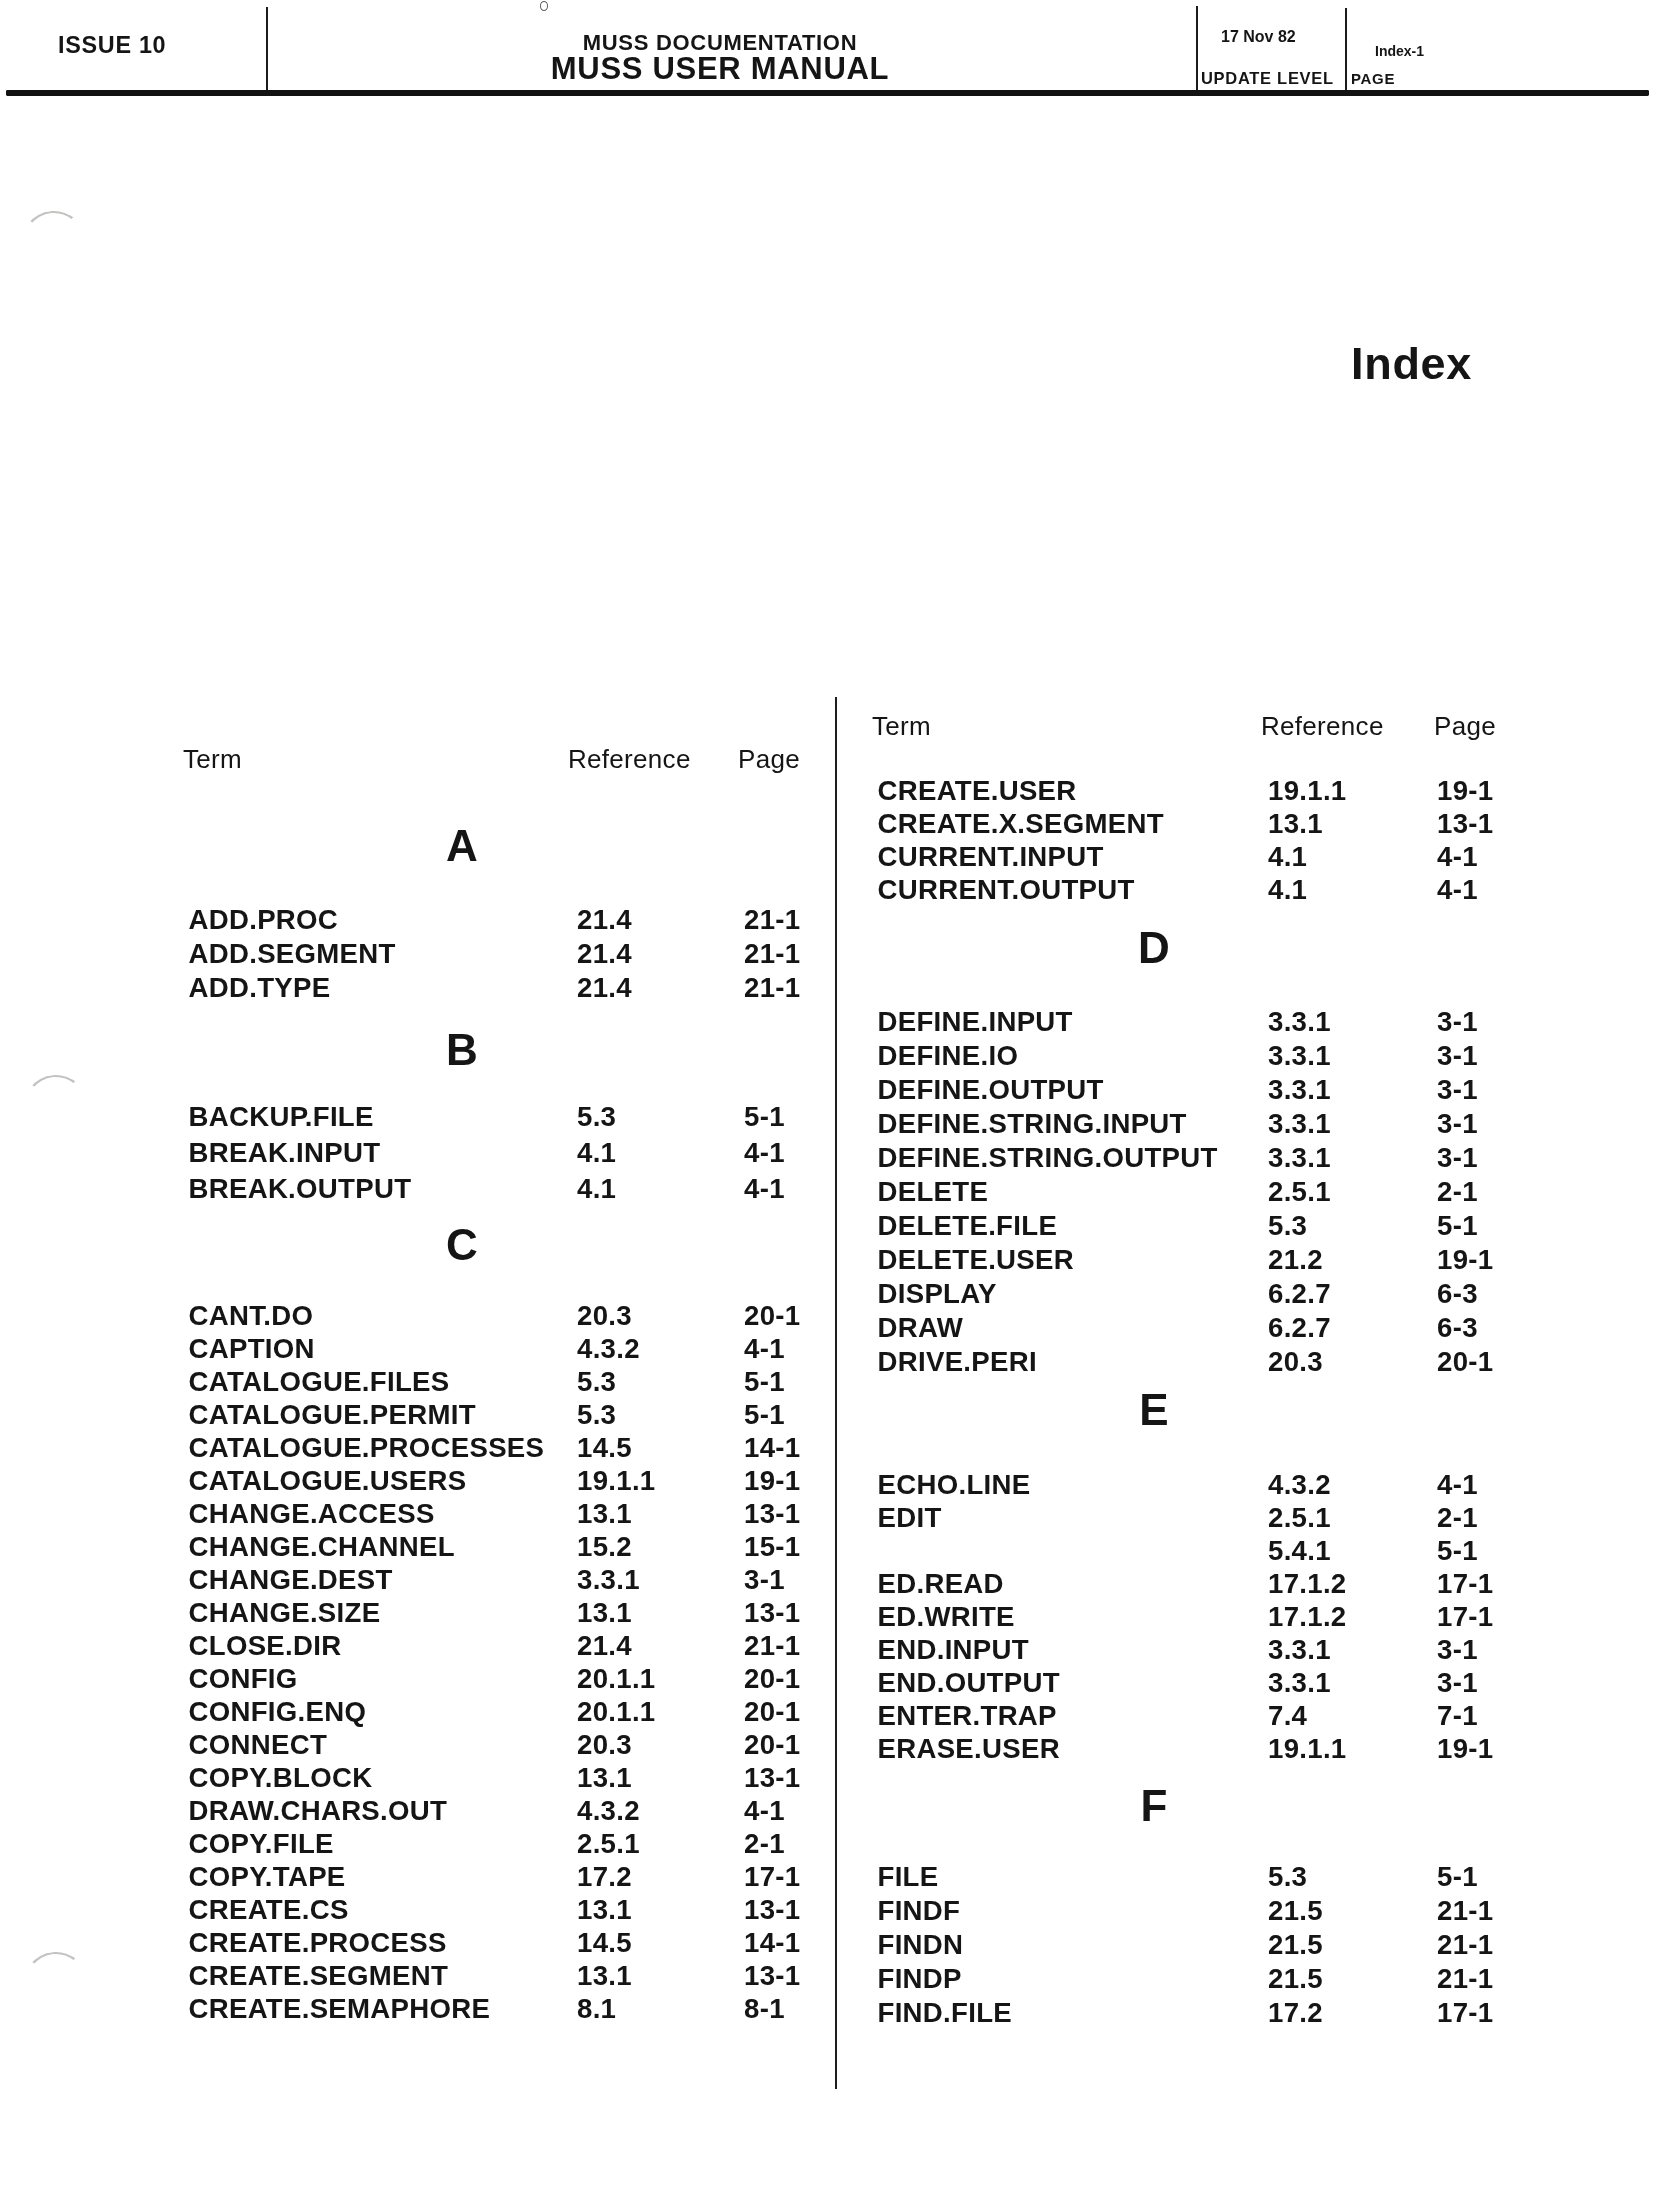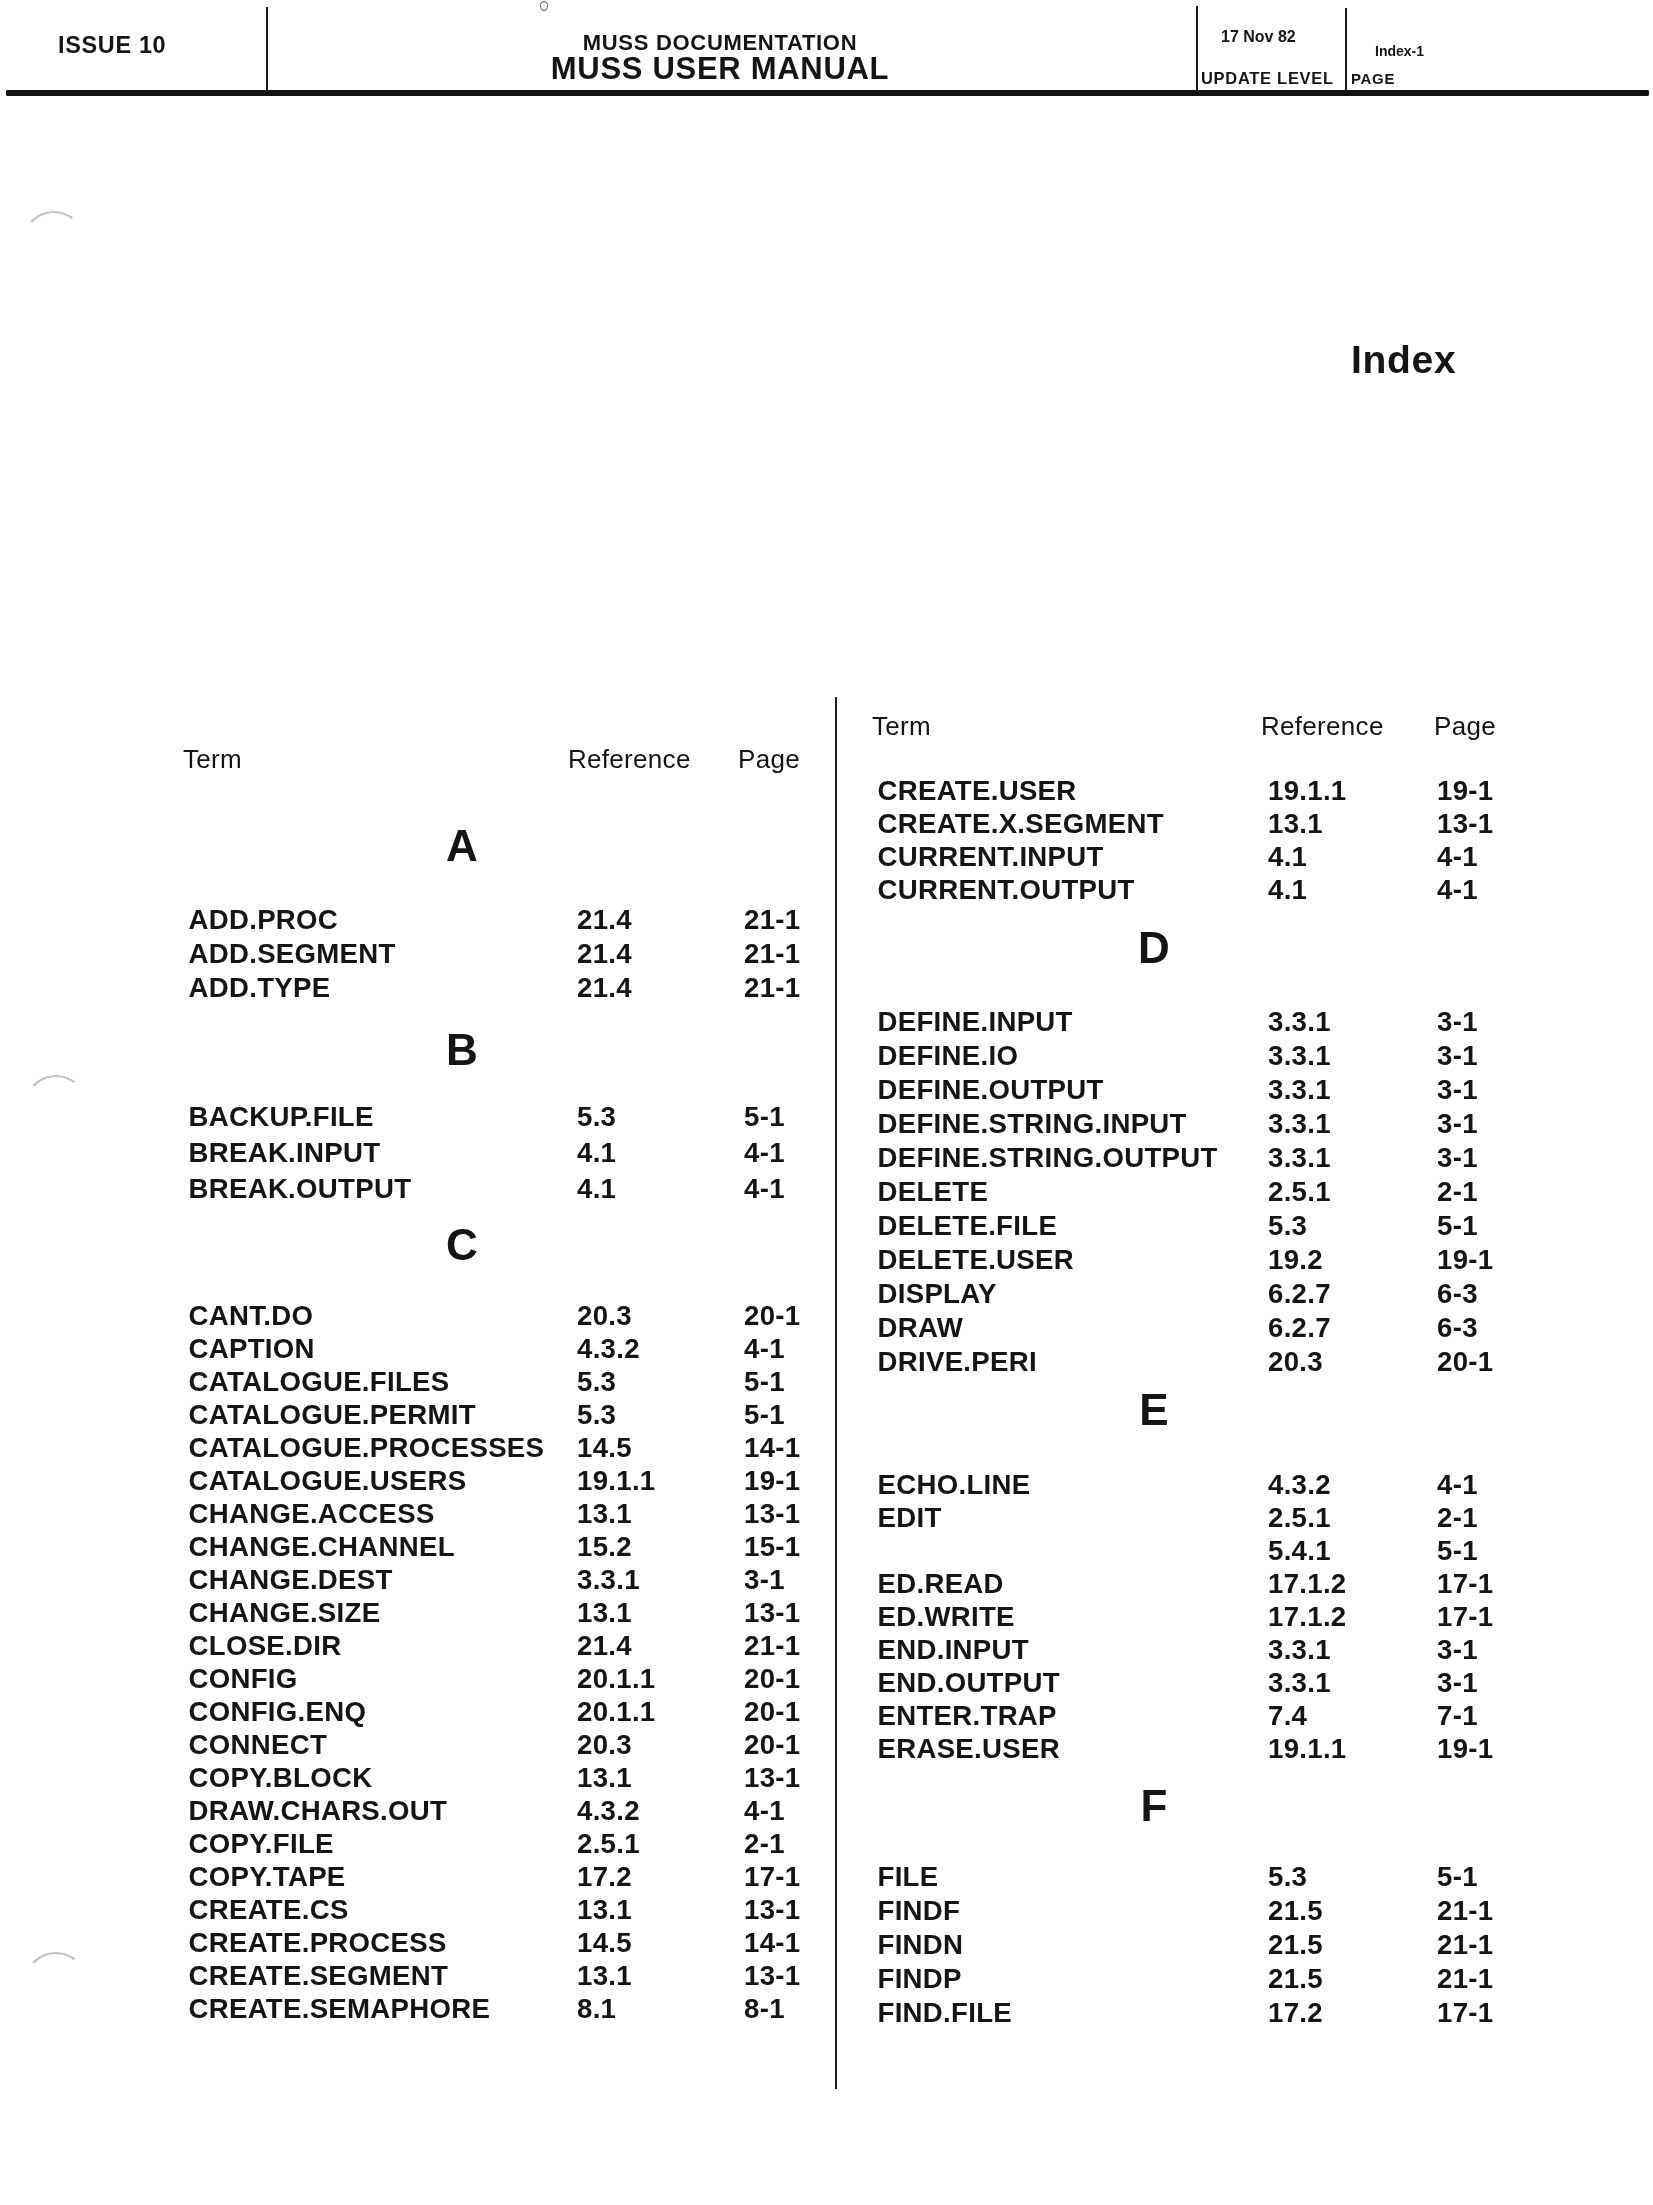--- a/index.html
+++ b/index.html
@@ -25,21 +25,21 @@
   .page-number{position:absolute;left:1375px;top:43px;font-size:14px;font-weight:700;}
   .page-label{position:absolute;left:1351px;top:70px;font-size:15px;font-weight:700;letter-spacing:0.7px;}
   .hrule{position:absolute;left:5.5px;top:90px;width:1643px;height:6.2px;background:#121212;border-radius:1.4px;}
   .o-mark{position:absolute;left:540px;top:1.4px;width:6.2px;height:7.6px;border:1.4px solid #5a5a5a;border-radius:50%;}
   
   .arc{position:absolute;width:62px;height:40px;border:solid transparent;border-top:2.1px solid #c3c3c1;border-radius:50% 50% 0 0 / 80% 80% 0 0;transform:rotate(-5deg);}
   #arc1{left:19.3px;top:211px;}
   #arc2{left:21.4px;top:1075px;}
   #arc3{left:21.4px;top:1952px;}
   
-  .index-title{position:absolute;left:1351px;top:338px;width:138px;font-size:39px;font-weight:700;letter-spacing:0.7px;}
+  .index-title{position:absolute;left:1351px;top:338px;width:138px;font-size:45px;font-weight:700;letter-spacing:0.7px;}
   
   #divider{left:835px;top:697px;height:1392px;background:#1e1e1e;}
   
   .hdr{position:absolute;height:27.6px;font-size:26px;font-weight:400;letter-spacing:0.3px;}
   .hdr span{position:absolute;top:0;white-space:nowrap;}
   .hdr .h-term{left:0;}
   .col-l .h-ref{left:385px;}  .col-l .h-page{left:555px;}
   .col-r .h-ref{left:389px;}  .col-r .h-page{left:562px;}
   .letter{position:absolute;width:76px;text-align:center;font-size:44px;font-weight:700;line-height:1;}
   .rows{position:absolute;width:655px;}
@@ -360,21 +360,21 @@
       </div>
 
       <div class="row">
         <span class="cell term">DELETE.FILE</span>
         <span class="cell ref">5.3</span>
         <span class="cell page">5-1</span>
       </div>
 
       <div class="row">
         <span class="cell term">DELETE.USER</span>
-        <span class="cell ref">19.2</span>
+        <span class="cell ref">21.2</span>
         <span class="cell page">19-1</span>
       </div>
 
       <div class="row">
         <span class="cell term">DISPLAY</span>
         <span class="cell ref">6.2.7</span>
         <span class="cell page">6-3</span>
       </div>
 
       <div class="row">

